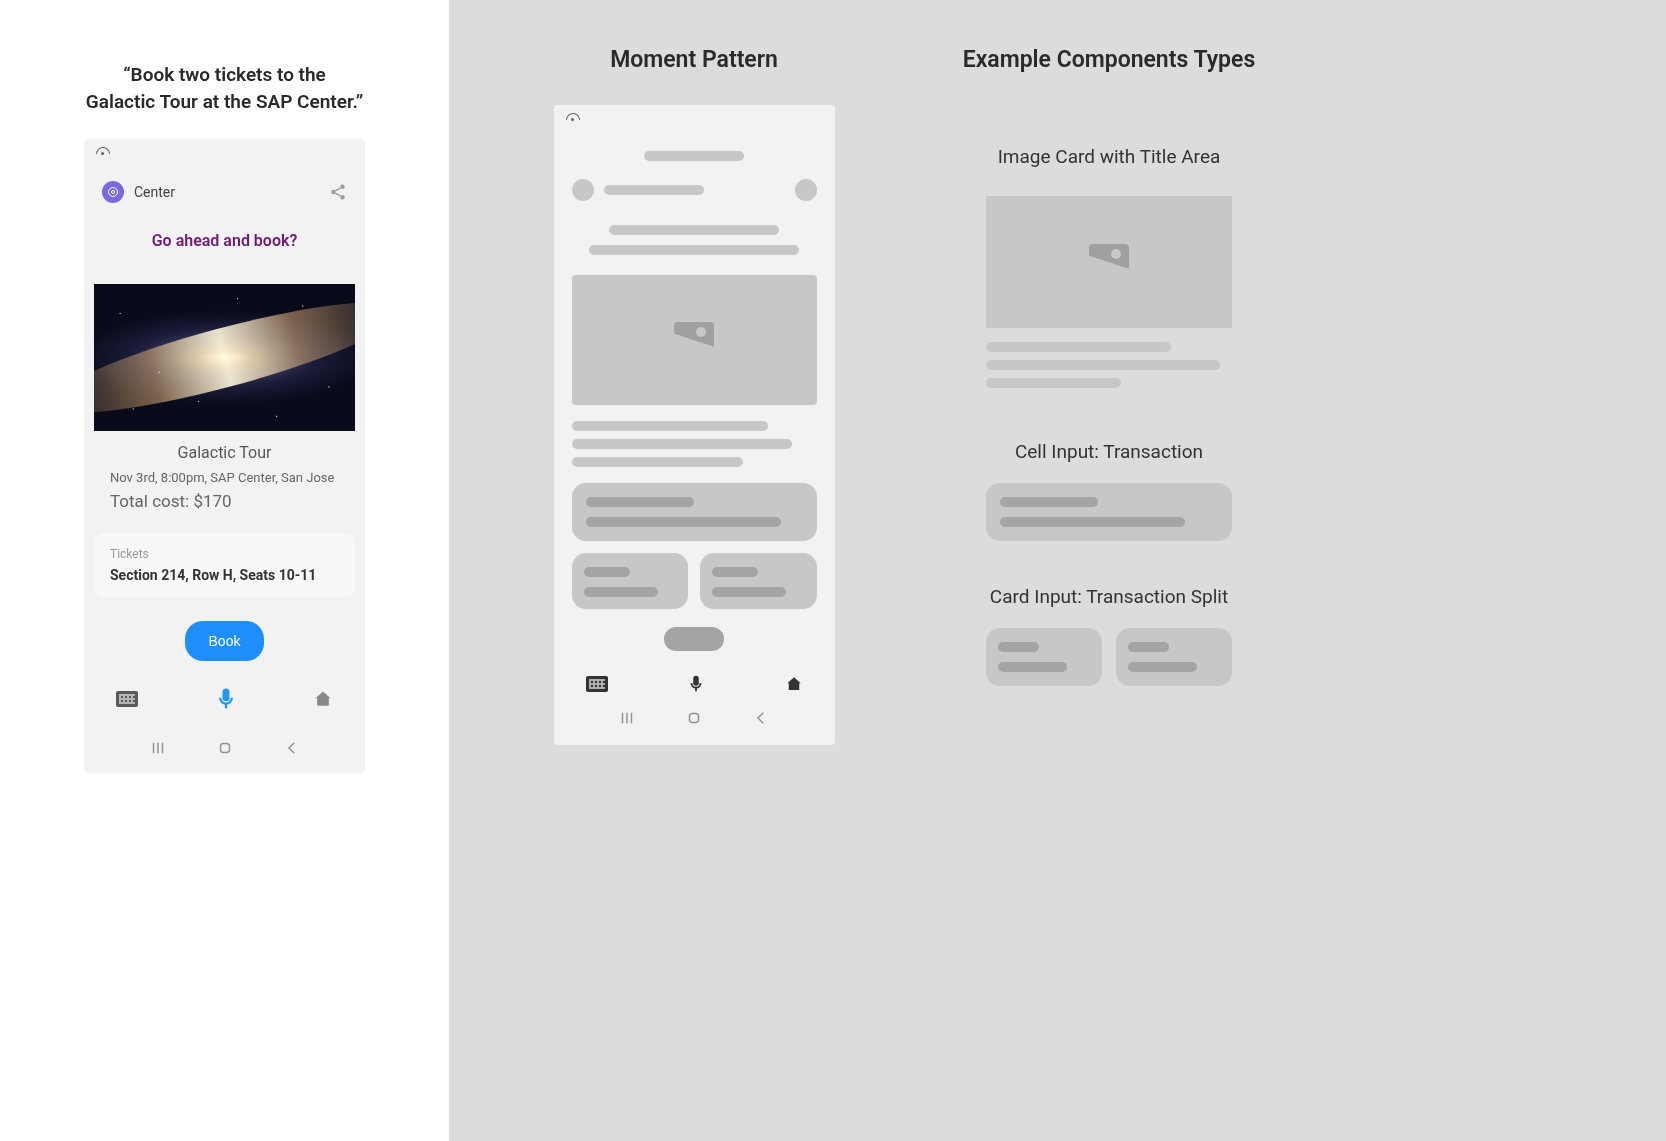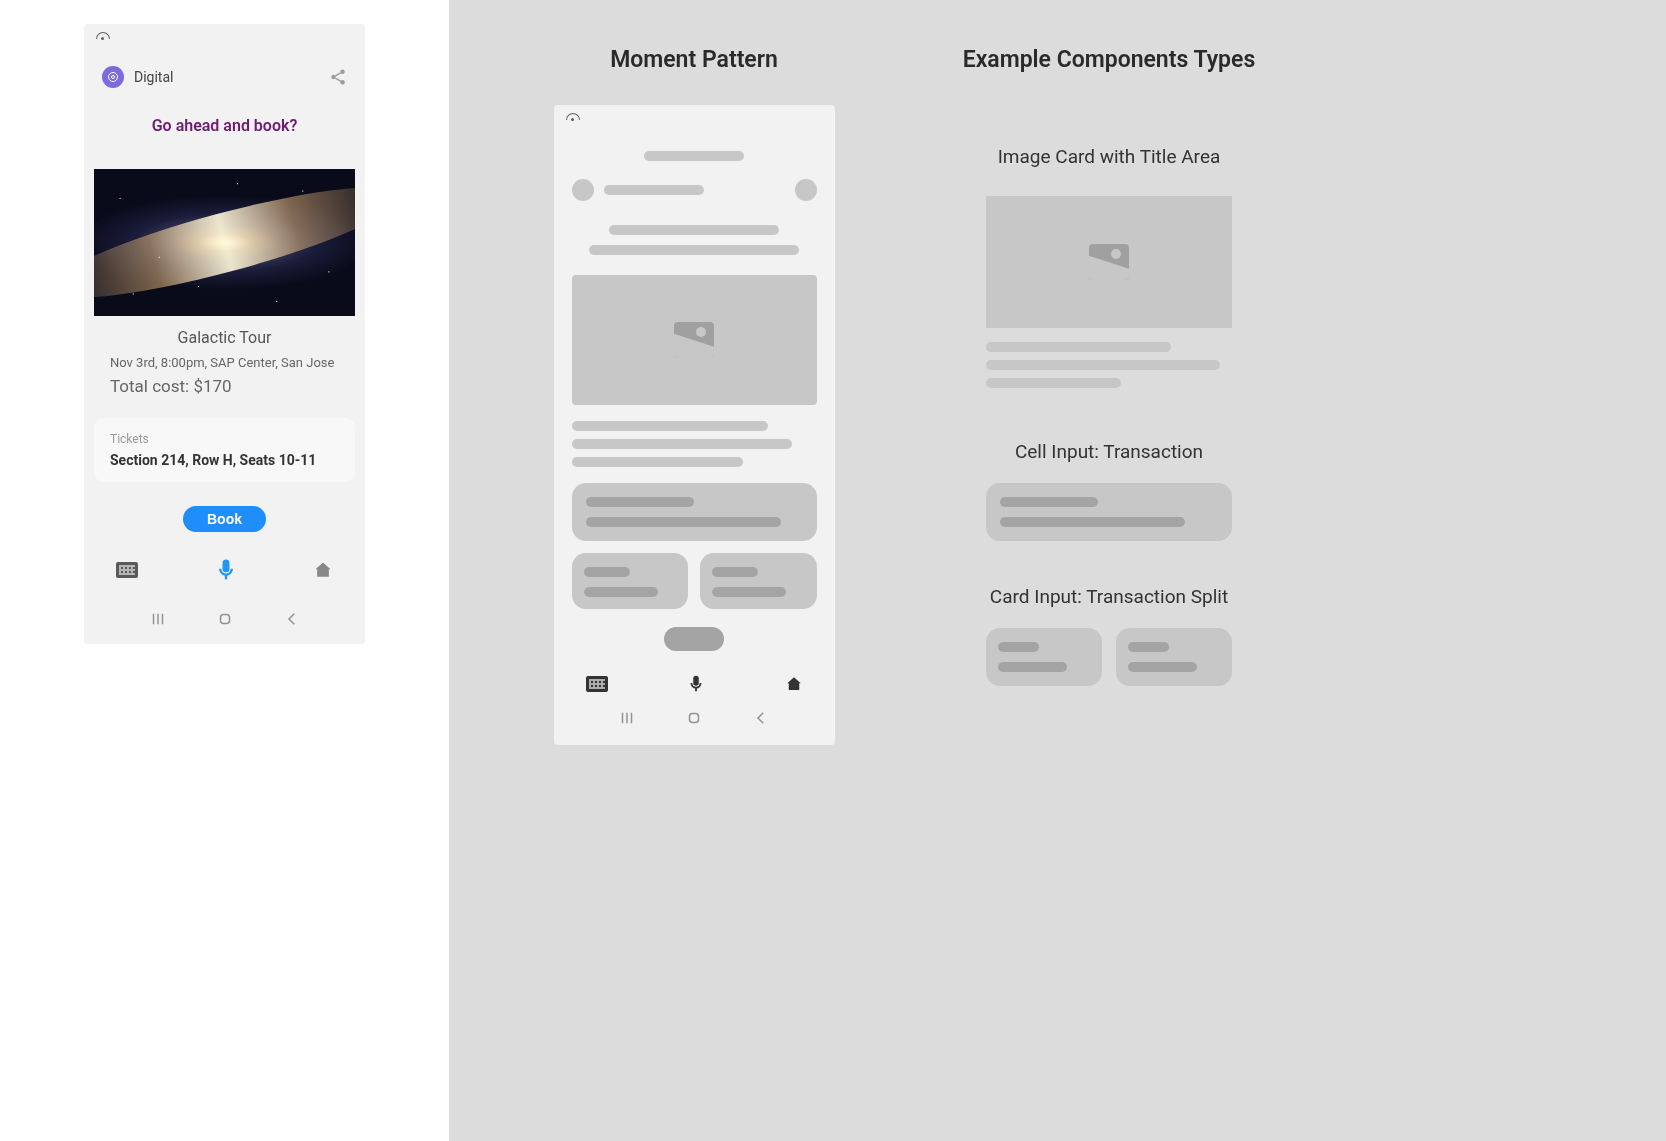--- a/index.html
+++ b/index.html
@@ -201,23 +201,23 @@
       border-radius: 10px;
       padding: 14px 16px;
     }
     .book-btn {
       display: block;
       margin: 24px auto 0;
       background: #1f8efa;
       color: #fff;
       border: none;
       border-radius: 18px;
-      padding: 5px 24px;
+      padding: 12px 24px;
       font-size: 14px;
-      font-weight: 700;
+      font-weight: 400;
       cursor: pointer;
     }
     .bottom-bar {
       display: flex;
       justify-content: space-between;
       align-items: center;
       padding: 16px 32px;
       margin-top: 8px;
     }
     .keyboard-icon {
@@ -446,34 +446,38 @@
       padding: 14px 12px;
       display: flex;
       flex-direction: column;
       gap: 10px;
     }
   </style>
 </head>
 <body>
 
 <div class="left-panel">
+  <div class="quote">
+    <div>“Book two tickets to the</div>
+    <div>Galactic Tour at the SAP Center.”</div>
+  </div>
 
   <div class="phone">
     <div class="status-bar">
       <span class="wifi-icon"></span>
     </div>
     <div class="header-row">
       <div class="header-left">
         <div class="circle-icon">
           <svg viewBox="0 0 24 24" fill="none" stroke="white" stroke-width="2">
               <circle cx="12" cy="12" r="9"></circle>
               <circle cx="12" cy="12" r="3"></circle>
             </svg>
         </div>
-        <span class="header-text">Digital</span>
+        <span class="header-text">Center</span>
       </div>
       <svg class="share-icon" viewBox="0 0 24 24" fill="#666">
           <circle cx="18" cy="5" r="3"></circle>
           <circle cx="6" cy="12" r="3"></circle>
           <circle cx="18" cy="19" r="3"></circle>
           <line x1="8.5" y1="10.5" x2="15.5" y2="6.5" stroke="#666" stroke-width="2"></line>
           <line x1="8.5" y1="13.5" x2="15.5" y2="17.5" stroke="#666" stroke-width="2"></line>
         </svg>
     </div>
 

